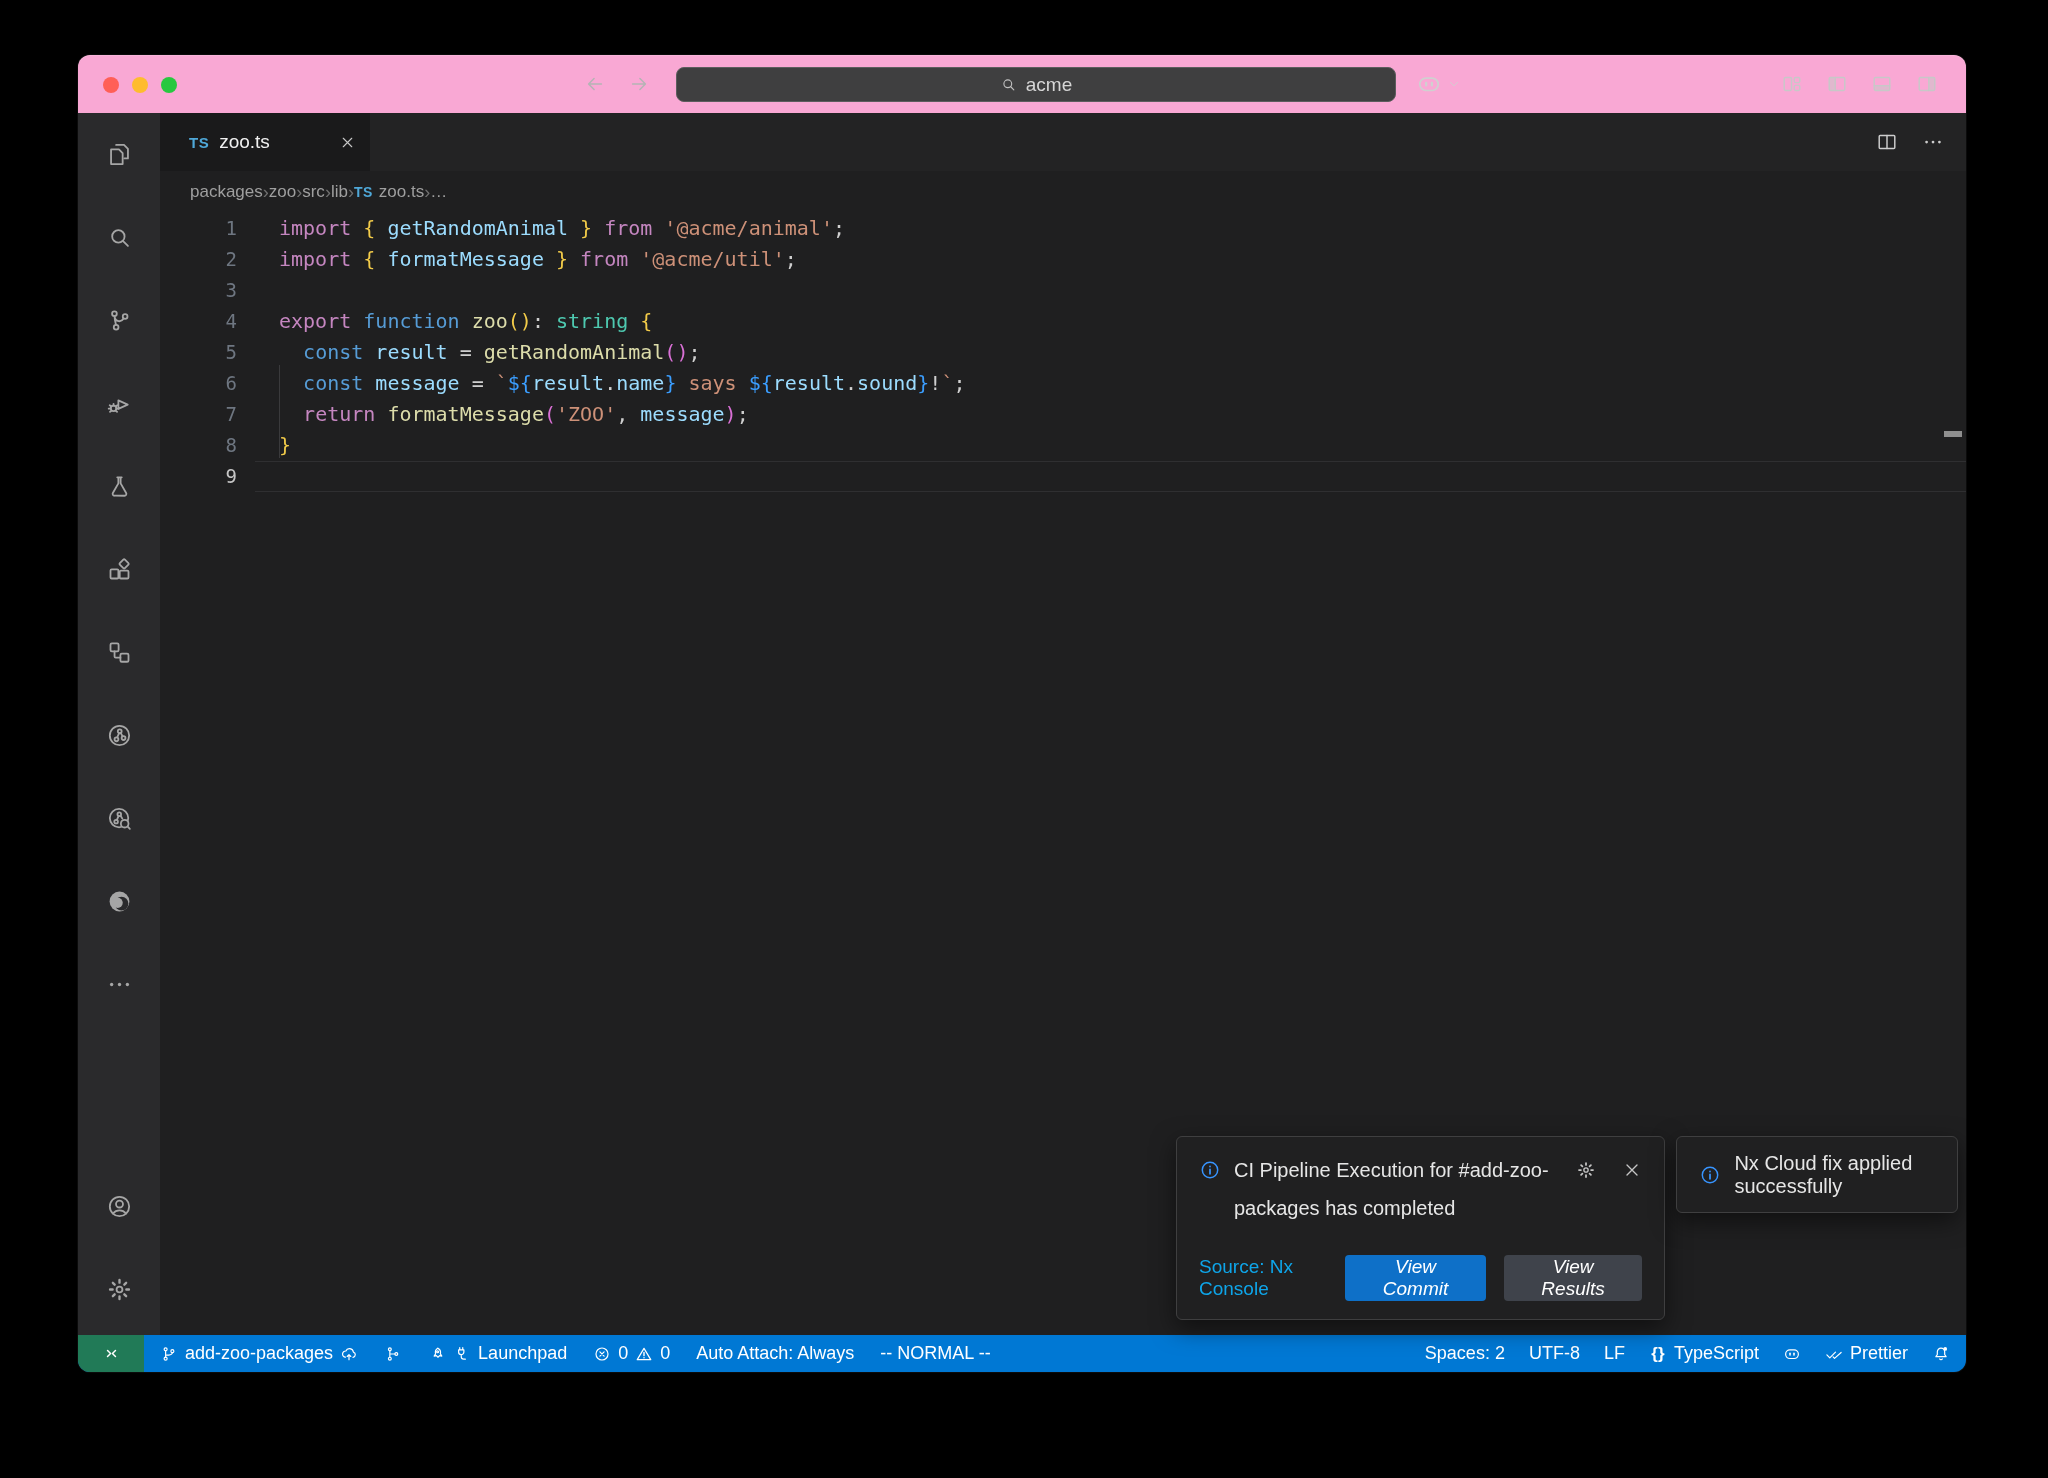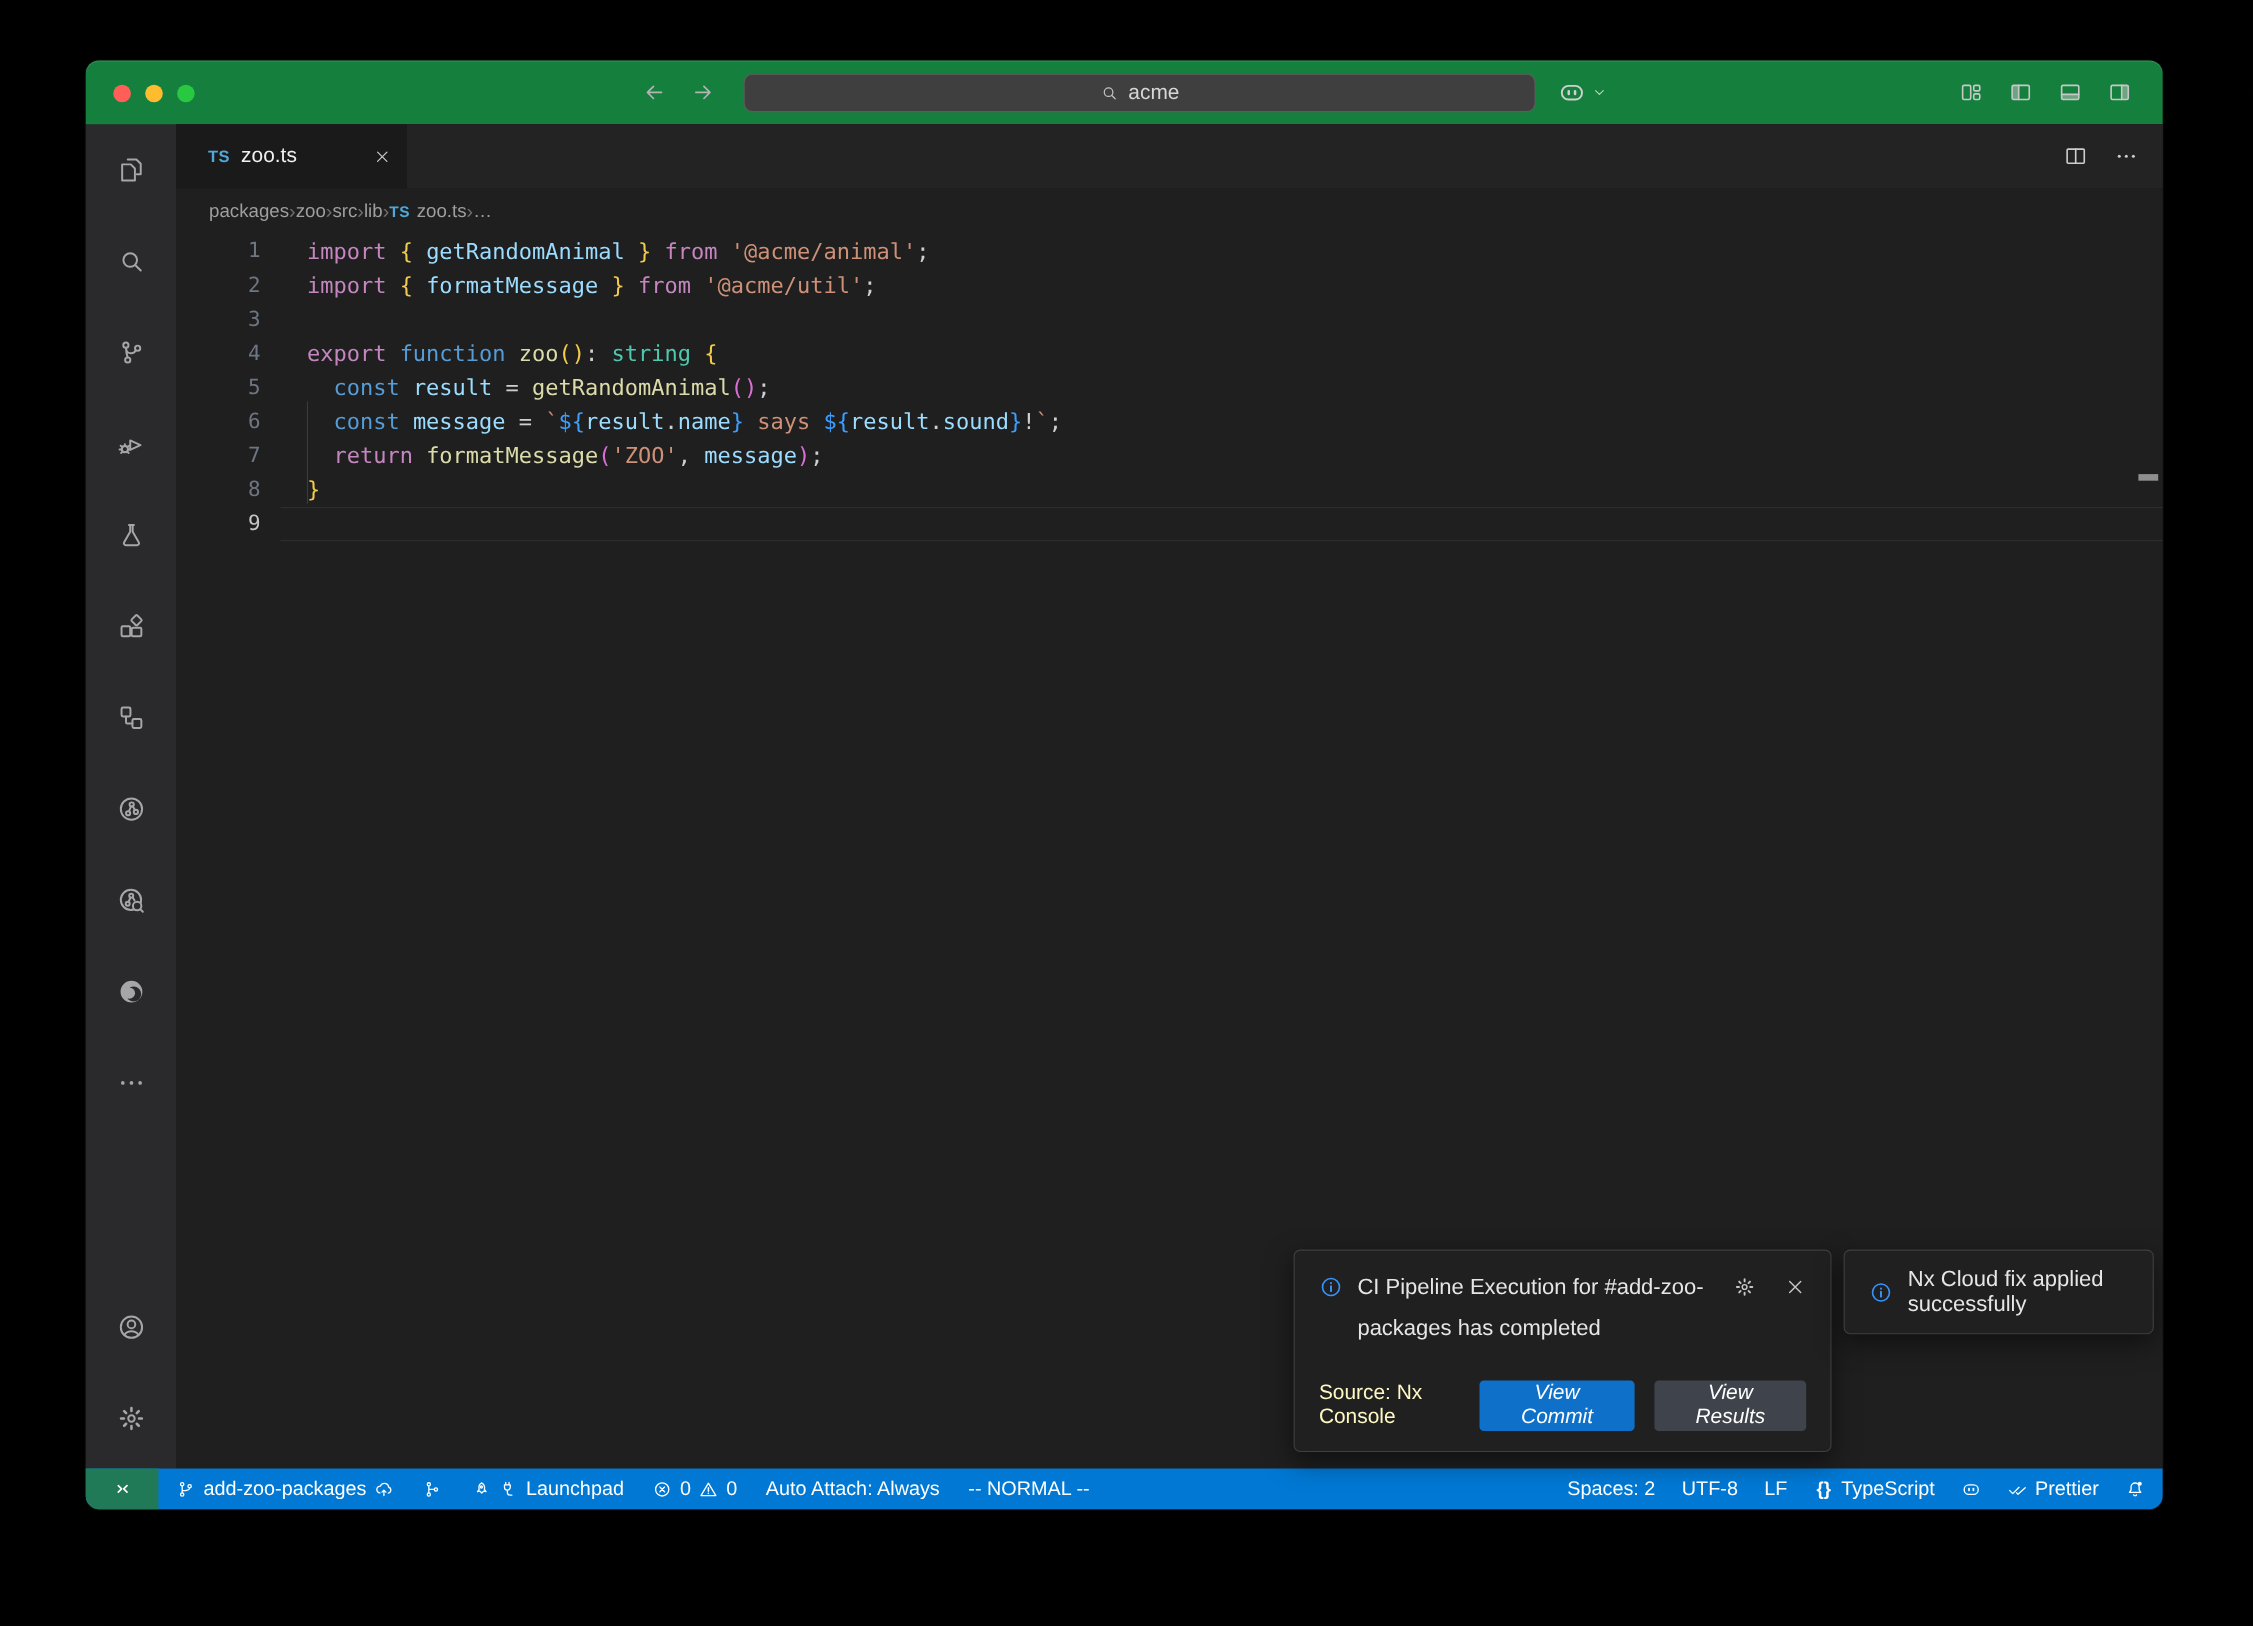--- a/index.html
+++ b/index.html
@@ -3,21 +3,21 @@
 <meta charset="utf-8">
 <style>
   * { margin:0; padding:0; box-sizing:border-box; }
   html,body { width:2048px; height:1478px; background:#000; overflow:hidden;
               font-family:"Liberation Sans", sans-serif; }
   .window { position:absolute; left:78px; top:55px; width:1888px; height:1317px;
             background:#1f1f20; border-radius:12px;
             box-shadow:0 0 0 1px #0b0b0b, 0 24px 70px rgba(0,0,0,.65); }
 
   
-  .titlebar { position:relative; height:58px; background:#15803d;
+  .titlebar { position:relative; height:58px; background:#f9a8d4;
               border-radius:12px 12px 0 0;
               box-shadow:inset 0 1px 0 rgba(255,255,255,.14); }
   .traffic { position:absolute; left:25px; top:22px; display:flex; gap:13px; }
   .tl { width:16px; height:16px; border-radius:50%; }
   .tl.close{ background:#ff5f57; } .tl.min{ background:#febc2e; } .tl.max{ background:#28c840; }
   .nav { position:absolute; left:506px; top:0; height:58px; display:flex; gap:22px; align-items:center; color:#b4b4b4; }
   .nav .nicon { width:22px; height:22px; }
   .searchbox { position:absolute; left:598px; top:12px; width:720px; height:35px;
                background:#3f3f40; border:1px solid #5d5d5e; border-radius:8px;
                display:flex; align-items:center; justify-content:center; gap:9px;
@@ -77,21 +77,21 @@
   .toast { background:#202021; border:1px solid #3f3f40; border-radius:6px;
            box-shadow:0 8px 24px rgba(0,0,0,.5); color:#e6e6e6; }
   .toast.big { height:184px; padding:14px 22px 18px; display:flex; flex-direction:column; }
   .toast.small { height:77px; padding:0 22px; display:flex; align-items:center; }
   .toast-head { display:flex; gap:13px; align-items:flex-start; }
   .ninfo { width:22px; height:22px; flex:none; color:var(--info-icon,#3794ff); margin-top:8px; display:inline-flex; }
   .toast-msg { font-size:20px; line-height:38px; max-width:500px; }
   .toast-ctrls { margin-left:auto; display:flex; gap:26px; color:#c5c5c5; margin-top:9px; }
   .tc-icon { width:20px; height:20px; display:inline-flex; }
   .toast-foot { display:flex; align-items:center; margin-top:auto; }
-  .toast-src { color:#fef9c3; font-size:19px; }
+  .toast-src { color:#0ea5e9; font-size:19px; }
   .toast-btns { margin-left:auto; display:flex; gap:18px; }
   .btn { height:46px; padding:0 26px; border-radius:4px; font-size:19px;
          display:flex; align-items:center; color:#fff; border:none;font-style:italic; }
   .btn.primary { background:var(--primary-button,#0e70c8); }
   .btn.secondary { background:var(--secondary-button,#3f434b); }
   .toast.small .toast-msg { line-height:normal; max-width:none; }
   .toast.small .ninfo { margin-top:0; }
   .toast.small .toast-head { align-items:center; width:100%; }
 
   

